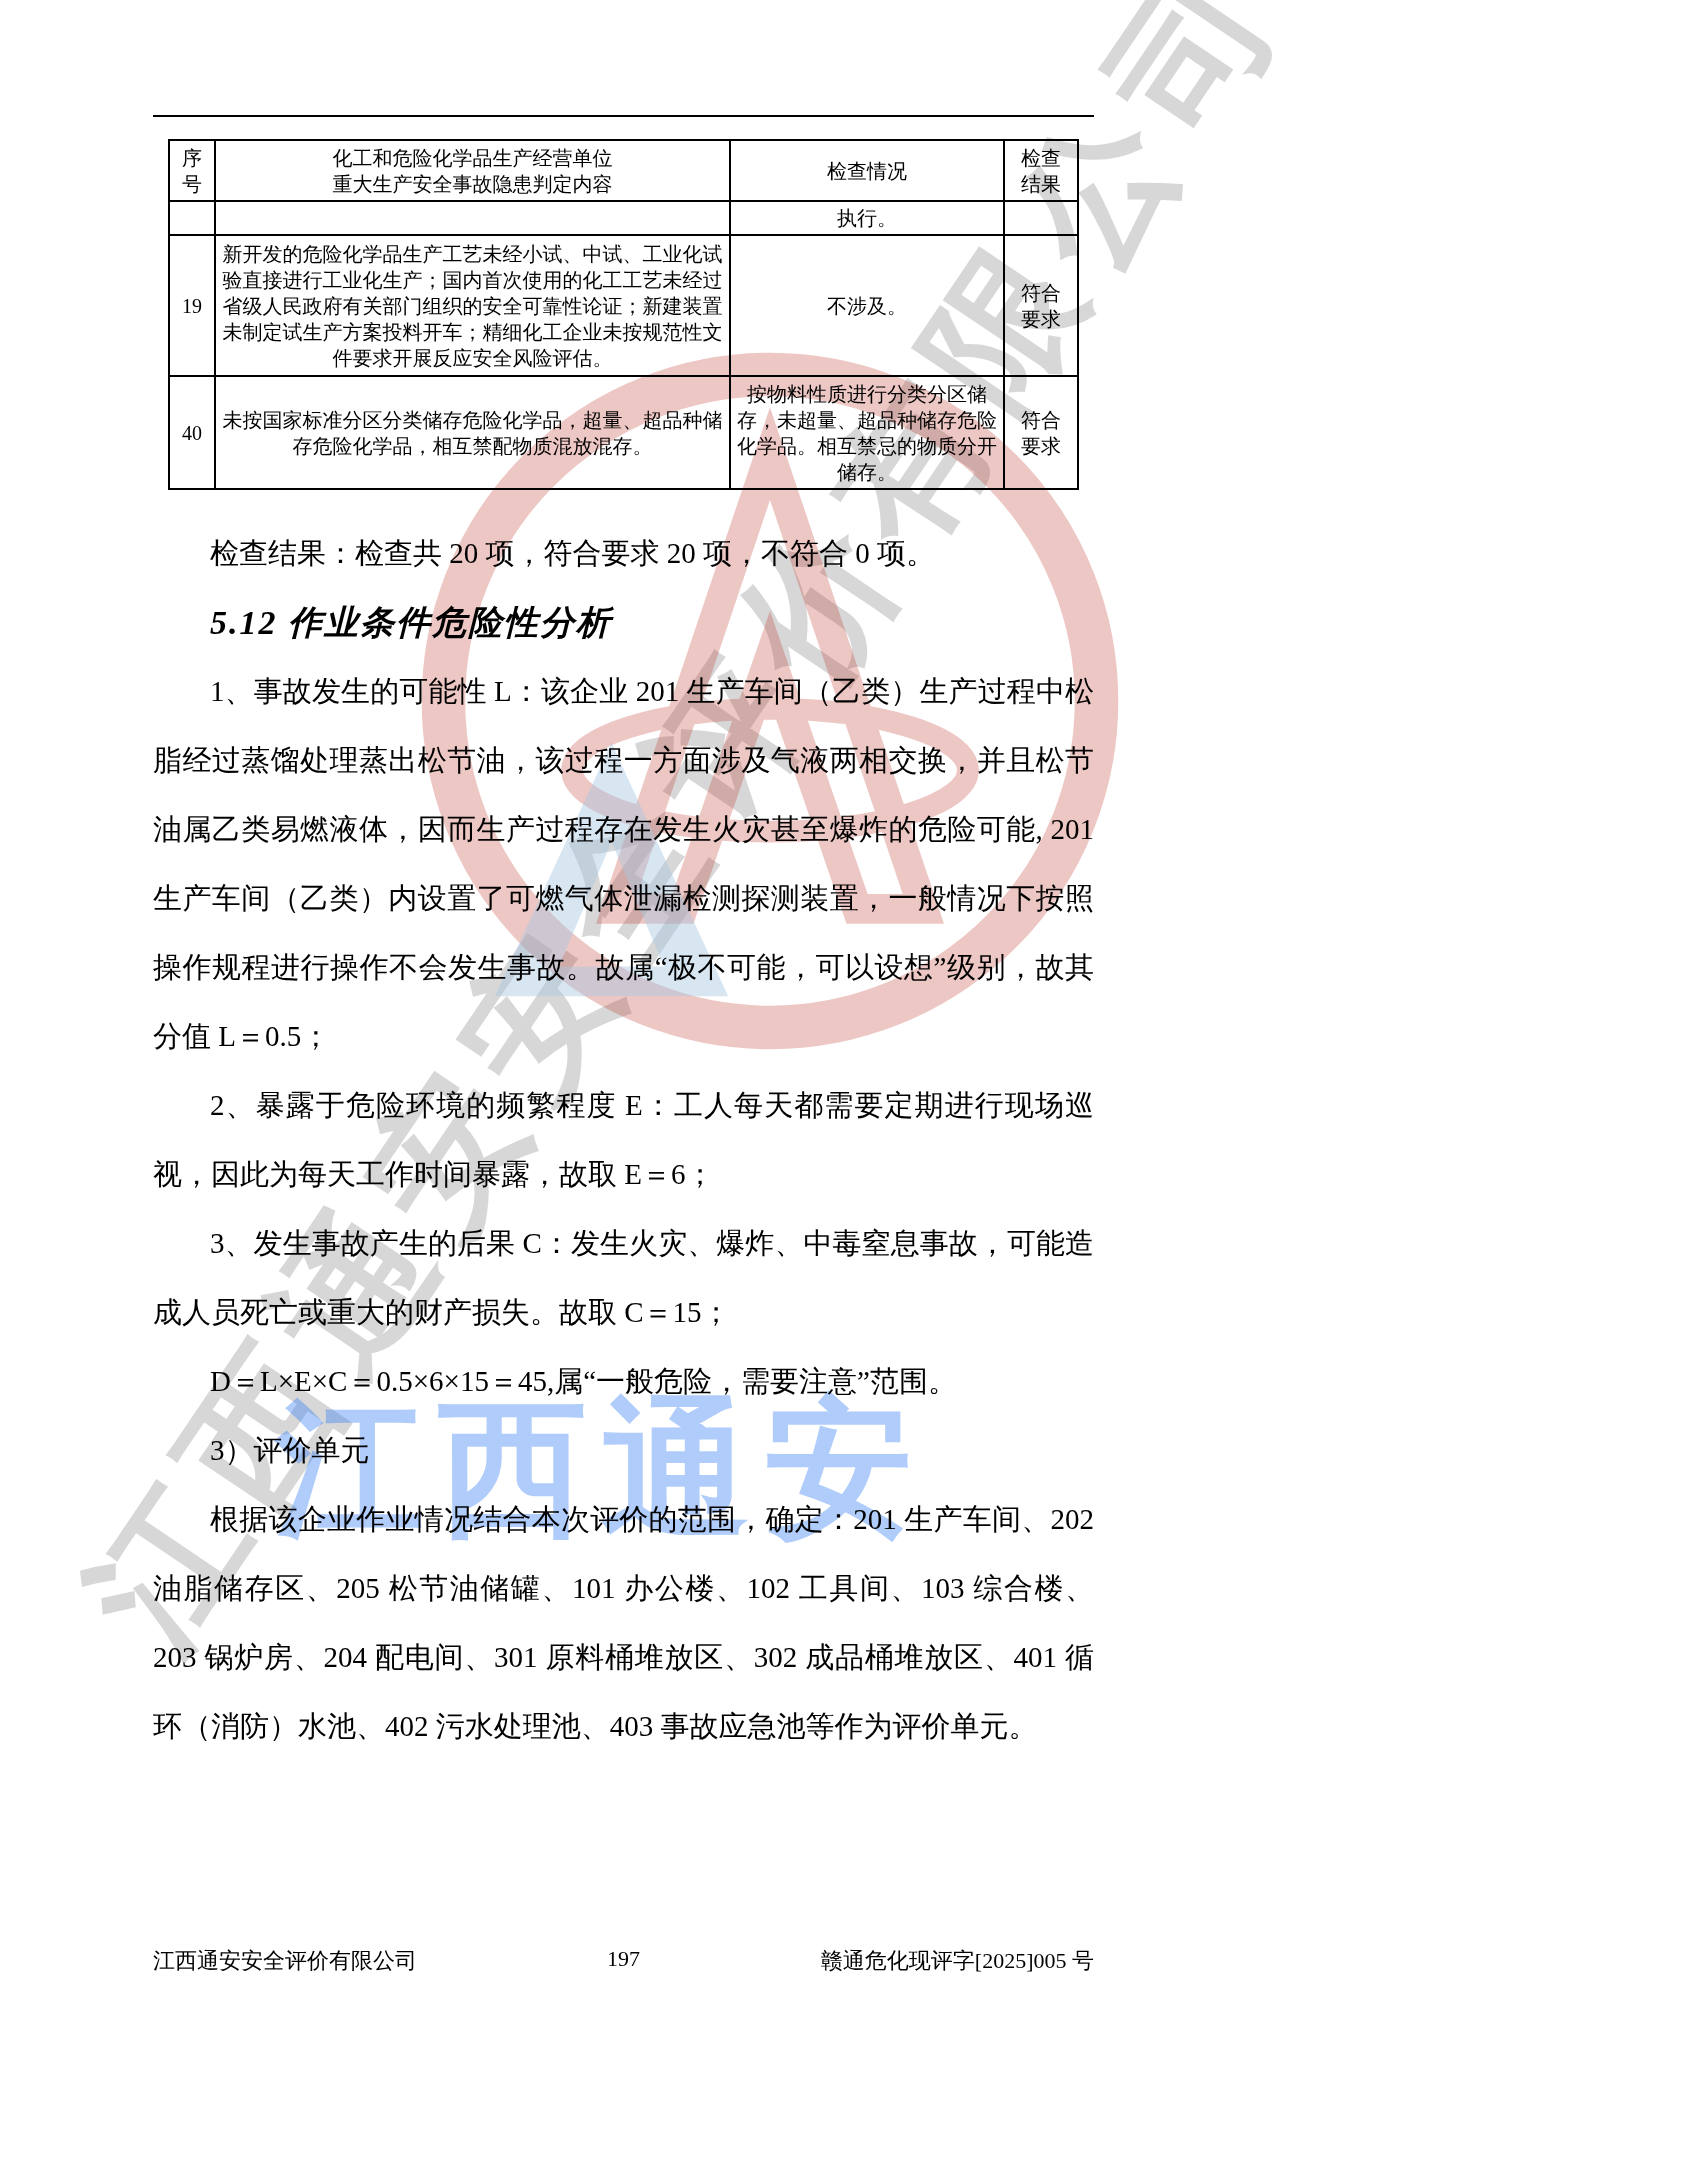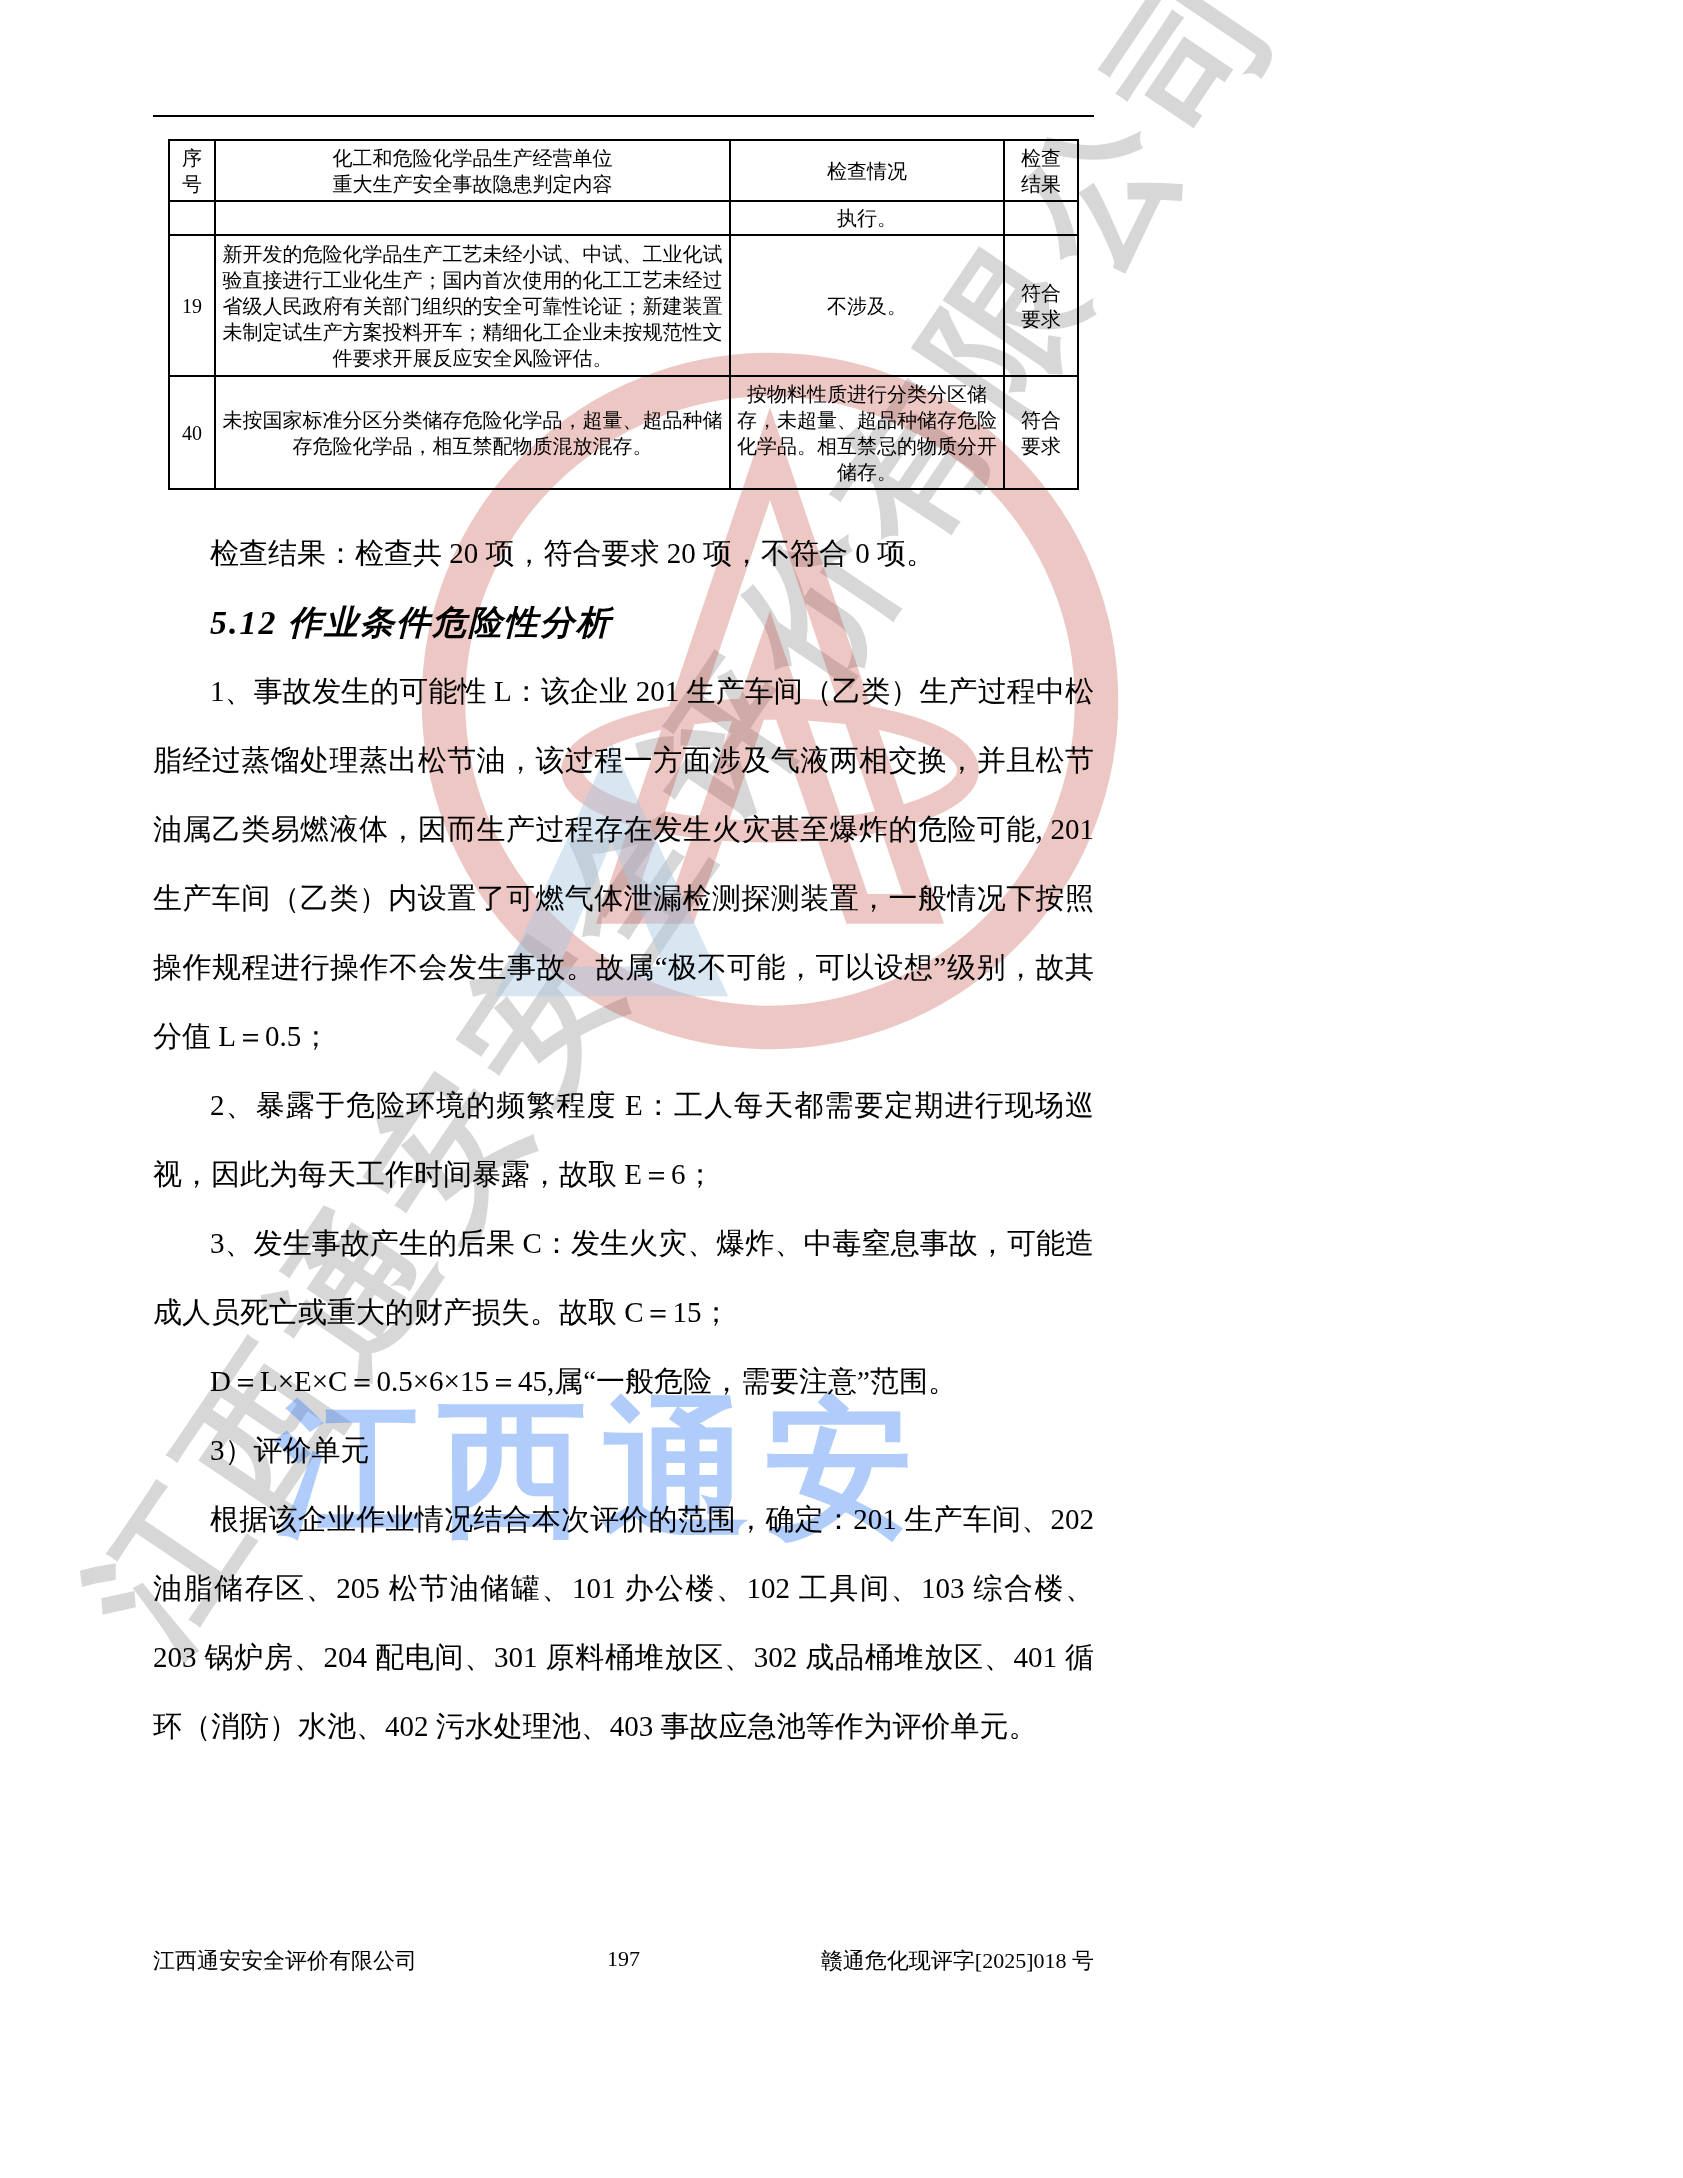--- a/index.html
+++ b/index.html
@@ -201,17 +201,17 @@
     <p>2、暴露于危险环境的频繁程度 E：工人每天都需要定期进行现场巡视，因此为每天工作时间暴露，故取 E＝6；</p>
     <p>3、发生事故产生的后果 C：发生火灾、爆炸、中毒窒息事故，可能造成人员死亡或重大的财产损失。故取 C＝15；</p>
     <p>D＝L×E×C＝0.5×6×15＝45,属“一般危险，需要注意”范围。</p>
     <p>3）评价单元</p>
     <p>根据该企业作业情况结合本次评价的范围，确定：201 生产车间、202 油脂储存区、205 松节油储罐、101 办公楼、102 工具间、103 综合楼、203 锅炉房、204 配电间、301 原料桶堆放区、302 成品桶堆放区、401 循环（消防）水池、402 污水处理池、403 事故应急池等作为评价单元。</p>
   </div>
 
   <div class="footer">
     <span class="f-left">江西通安安全评价有限公司</span>
     <span class="f-center">197</span>
-    <span class="f-right">赣通危化现评字[2025]018 号</span>
+    <span class="f-right">赣通危化现评字[2025]005 号</span>
   </div>
 
 </div>
 
 
 </body></html>

